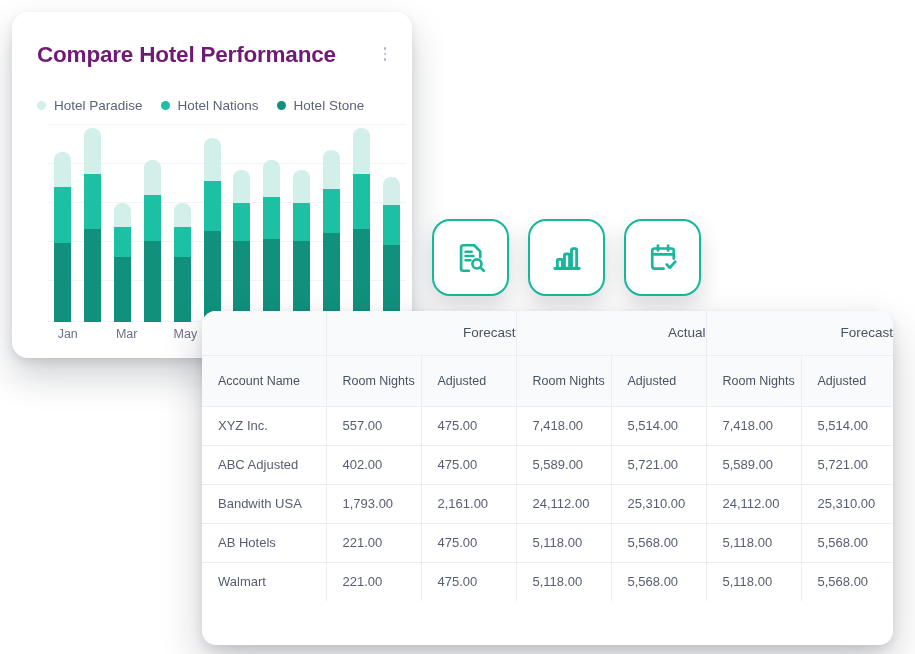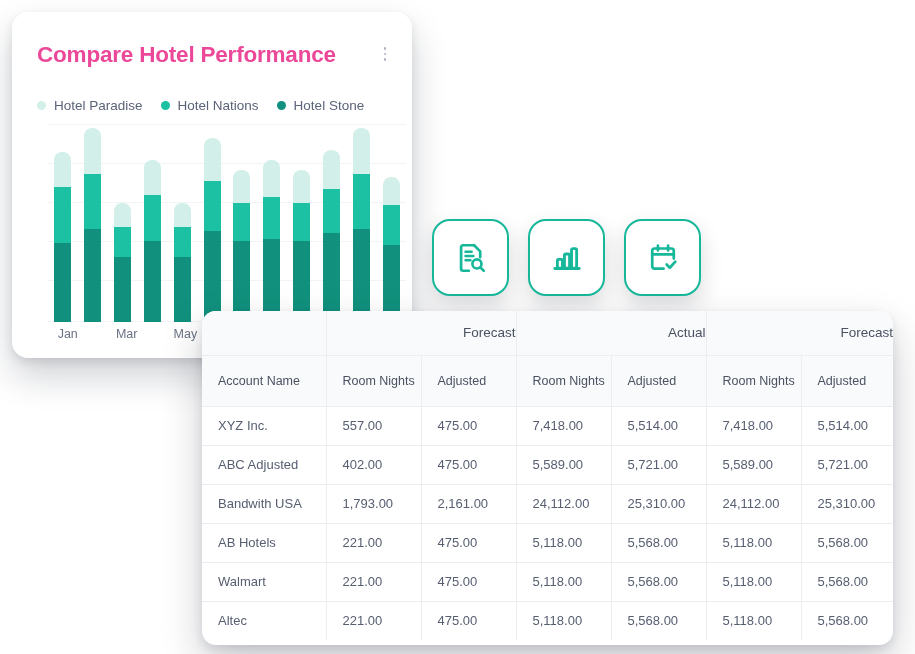--- a/index.html
+++ b/index.html
@@ -17,21 +17,21 @@
     left: 12px; top: 12px;
     width: 400px; height: 346px;
     background: #ffffff;
     border-radius: 16px;
     box-shadow: 0 18px 36px rgba(17,24,39,0.20), 0 4px 10px rgba(17,24,39,0.10);
     z-index: 3;
   }
   #chart-title {
     position: absolute; left: 25px; top: 30px;
     font-size: 22.5px; font-weight: bold;
-    color: #ec4899; letter-spacing: -0.2px;
+    color: #701a75; letter-spacing: -0.2px;
     white-space: nowrap;
   }
   #kebab {
     position: absolute; right: 18px; top: 32px;
     width: 18px; height: 20px;
     display: flex; flex-direction: column;
     align-items: center; justify-content: space-between;
     padding: 3px 0; cursor: pointer;
   }
   #kebab i { display:block; width: 2.6px; height: 2.6px; border-radius: 50%; background: #aeb4c2; }
@@ -377,26 +377,17 @@
           </tr>
           <tr class="datarow">
             <td>Walmart</td>
             <td>221.00</td>
             <td>475.00</td>
             <td>5,118.00</td>
             <td>5,568.00</td>
             <td>5,118.00</td>
             <td class="lastcol">5,568.00</td>
           </tr>
-          <tr class="datarow">
-            <td>Altec</td>
-            <td>221.00</td>
-            <td>475.00</td>
-            <td>5,118.00</td>
-            <td>5,568.00</td>
-            <td>5,118.00</td>
-            <td class="lastcol">5,568.00</td>
-          </tr>
         </tbody>
     </table>
   </div>
 
 </div>
 
 </body></html>

